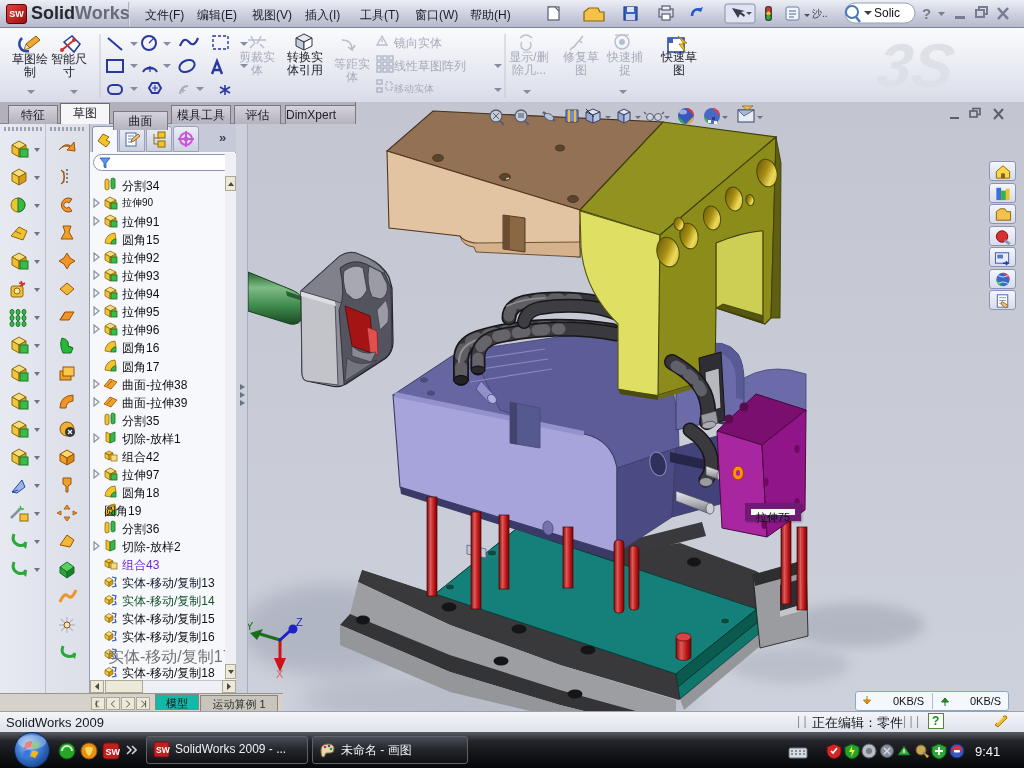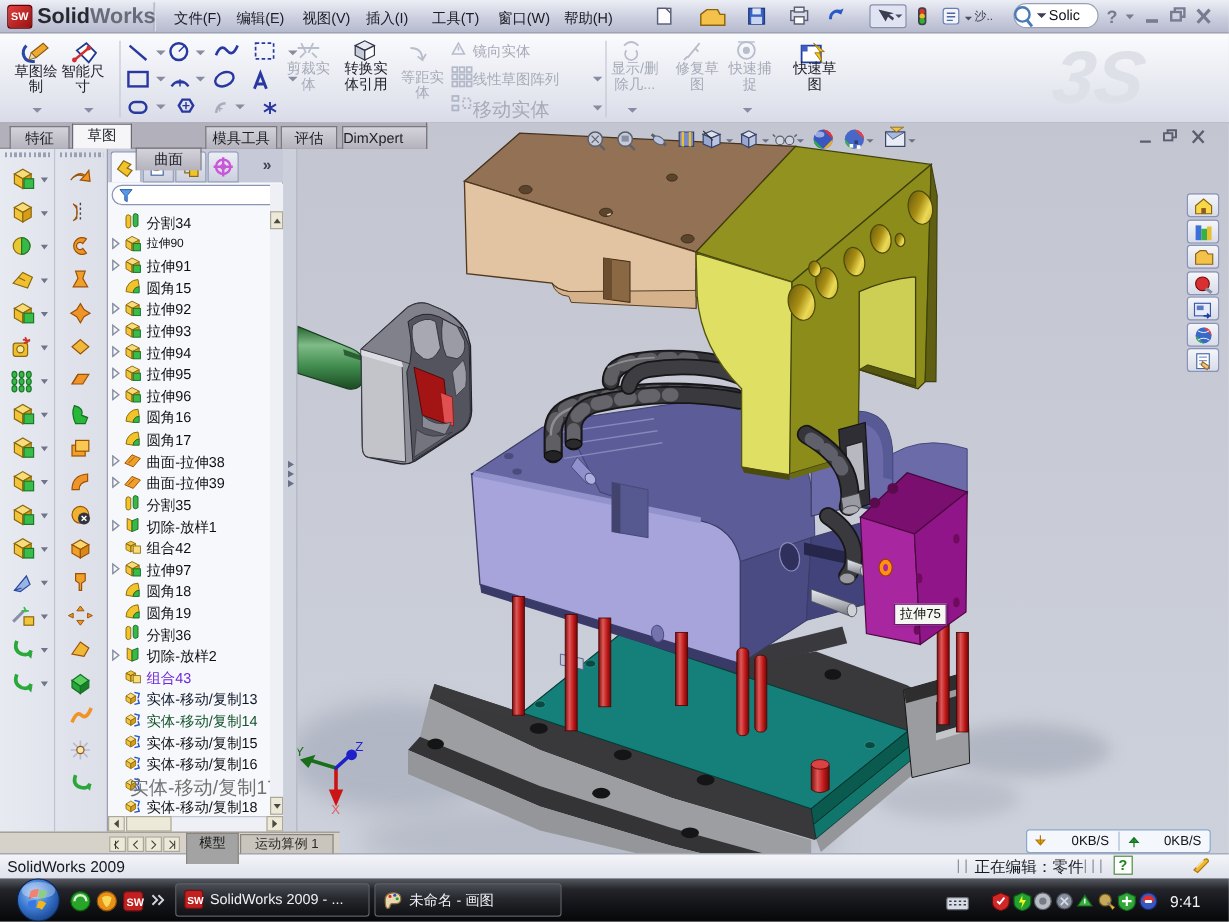--- a/index.html
+++ b/index.html
@@ -177,21 +177,21 @@
       <span style="white-space:nowrap">体引用</span>
     </div>
 <div class="tx" style="left:352px;top:56px;width:0;font-size:12px;color:#a7abb8;text-align:center;display:flex;justify-content:center">
       <span style="white-space:nowrap">等距实</span>
     </div>
 <div class="tx" style="left:352px;top:69px;width:0;font-size:12px;color:#a7abb8;text-align:center;display:flex;justify-content:center">
       <span style="white-space:nowrap">体</span>
     </div>
 <div class="tx" style="left:394px;top:35px;font-size:12px;color:#a7abb8">镜向实体</div>
 <div class="tx" style="left:394px;top:58px;font-size:12px;color:#a7abb8">线性草图阵列</div>
-<div class="tx" style="left:394px;top:82px;font-size:16px;color:#a7abb8">移动实体</div>
+<div class="tx" style="left:394px;top:82px;font-size:10px;color:#a7abb8">移动实体</div>
 <div class="tx" style="left:529px;top:49px;width:0;font-size:12px;color:#a7abb8;text-align:center;display:flex;justify-content:center">
       <span style="white-space:nowrap">显示/删</span>
     </div>
 <div class="tx" style="left:529px;top:62px;width:0;font-size:12px;color:#a7abb8;text-align:center;display:flex;justify-content:center">
       <span style="white-space:nowrap">除几...</span>
     </div>
 <div class="tx" style="left:581px;top:49px;width:0;font-size:12px;color:#a7abb8;text-align:center;display:flex;justify-content:center">
       <span style="white-space:nowrap">修复草</span>
     </div>
 <div class="tx" style="left:581px;top:62px;width:0;font-size:12px;color:#a7abb8;text-align:center;display:flex;justify-content:center">
@@ -205,21 +205,21 @@
     </div>
 <div class="tx" style="left:679px;top:49px;width:0;font-size:12px;color:#20222c;text-align:center;display:flex;justify-content:center">
       <span style="white-space:nowrap">快速草</span>
     </div>
 <div class="tx" style="left:679px;top:62px;width:0;font-size:12px;color:#20222c;text-align:center;display:flex;justify-content:center">
       <span style="white-space:nowrap">图</span>
     </div>
 <div class="abs" style="left:0;top:102px;width:356px;height:22px;background:#b2b0ba;border-bottom:1px solid #8a8892;border-right:1px solid #70707a;z-index:4"></div>
 <div class="abs" style="left:8px;top:103px;width:50px;background:linear-gradient(#d4d2da,#b4b2bc);border:1px solid #7a7880;border-bottom:none;height:19px;margin-top:2px;z-index:5;font-size:12px;color:#1c1e26;text-align:center;line-height:18px">特征</div>
 <div class="abs" style="left:60px;top:103px;width:50px;background:#f6f6f8;border:1px solid #6a6a72;border-bottom:none;height:21px;z-index:6;font-size:12px;color:#1c1e26;text-align:center;line-height:18px">草图</div>
-<div class="abs" style="left:113px;top:103px;width:55px;background:linear-gradient(#d4d2da,#b4b2bc);border:1px solid #7a7880;border-bottom:none;height:19px;margin-top:20px;z-index:5;font-size:12px;color:#1c1e26;text-align:center;line-height:18px">曲面</div>
+<div class="abs" style="left:113px;top:103px;width:55px;background:linear-gradient(#d4d2da,#b4b2bc);border:1px solid #7a7880;border-bottom:none;height:19px;margin-top:8px;z-index:5;font-size:12px;color:#1c1e26;text-align:center;line-height:18px">曲面</div>
 <div class="abs" style="left:171px;top:103px;width:60px;background:linear-gradient(#d4d2da,#b4b2bc);border:1px solid #7a7880;border-bottom:none;height:19px;margin-top:2px;z-index:5;font-size:12px;color:#1c1e26;text-align:center;line-height:18px">模具工具</div>
 <div class="abs" style="left:234px;top:103px;width:47px;background:linear-gradient(#d4d2da,#b4b2bc);border:1px solid #7a7880;border-bottom:none;height:19px;margin-top:2px;z-index:5;font-size:12px;color:#1c1e26;text-align:center;line-height:18px">评估</div>
 <div class="abs" style="left:285px;top:103px;width:71px;background:linear-gradient(#d4d2da,#b4b2bc);border:1px solid #7a7880;border-bottom:none;height:19px;margin-top:2px;z-index:5;font-size:12px;color:#1c1e26;text-align:left;line-height:18px">DimXpert</div>
 
 <svg class="abs" style="left:946px;top:106px;z-index:5" width="76" height="16" viewBox="0 0 76 16">
  <g stroke="#5a5e6e" stroke-width="2" fill="none">
   <path d="M4 12h9"></path>
   <rect x="24" y="5" width="7" height="6" stroke-width="1.6"></rect>
         <path d="M27 5v-2.5h7v6h-3" stroke-width="1.6"></path>
   <path d="M48 3l9 10M57 3l-9 10"></path>
@@ -602,21 +602,21 @@
     <div class="tx" style="left:122px;top:467px;font-size:12px;color:#101014">拉伸97</div>
 <svg class="abs" style="left:103px;top:483.8500000000002px" width="15" height="15" viewBox="0 0 15 15">
       <path d="M2 12 a10 10 0 0 1 10-10 l1 6 a5 5 0 0 0-5 5z" fill="#f2c42a" stroke="#8a6a10" stroke-width=".8"></path>
       <path d="M8 13 a5 5 0 0 1 5-5 l0 5z" fill="#38b848" stroke="#187028" stroke-width=".8"></path>
     </svg>
     <div class="tx" style="left:122px;top:485px;font-size:12px;color:#101014">圆角18</div>
 <svg class="abs" style="left:103px;top:501.9000000000002px" width="15" height="15" viewBox="0 0 15 15">
       <path d="M2 12 a10 10 0 0 1 10-10 l1 6 a5 5 0 0 0-5 5z" fill="#f2c42a" stroke="#8a6a10" stroke-width=".8"></path>
       <path d="M8 13 a5 5 0 0 1 5-5 l0 5z" fill="#38b848" stroke="#187028" stroke-width=".8"></path>
     </svg>
-    <div class="tx" style="left:122px;top:503px;font-size:12px;color:#101014">圆角19</div>
+    <div class="tx" style="left:104px;top:503px;font-size:12px;color:#101014">圆角19</div>
 <svg class="abs" style="left:103px;top:519.9500000000002px" width="15" height="15" viewBox="0 0 15 15">
       <path d="M2 4 q0-2 2-2 l2 1 v9 l-2 1 q-2 0-2-2z" fill="#f2c42a" stroke="#8a6a10" stroke-width=".8"></path>
       <path d="M8 3 q0-2 2-2 l2 1 v9 l-2 1 q-2 0-2-2z" fill="#38b848" stroke="#187028" stroke-width=".8"></path>
     </svg>
     <div class="tx" style="left:122px;top:521px;font-size:12px;color:#101014">分割36</div>
 <svg class="abs" style="left:92px;top:541px" width="8" height="10">
       <path d="M2 1l5 4-5 4z" fill="none" stroke="#8890a4" stroke-width="1.2"></path>
     </svg>
 <svg class="abs" style="left:103px;top:538.0000000000001px" width="15" height="15" viewBox="0 0 15 15">
       <path d="M3 2 l4 2 v9 l-4-2z" fill="#f2c42a" stroke="#8a6a10" stroke-width=".8"></path>
@@ -961,21 +961,21 @@
         </g>
  <path d="M722 116l3 3 3-3z" fill="#6a7084"></path>
  <g>
           <rect x="738" y="110" width="16" height="12" fill="#e8ecf4" stroke="#3a4468"></rect>
           <path d="M738 110l6 6 10-6z" fill="#a8b8d8" stroke="#3a4468" stroke-width=".7"></path>
           <path d="M742 106l5 4 6-4z" fill="#f0c040" stroke="#8a6410" stroke-width=".7"></path>
         </g>
  <path d="M757 116l3 3 3-3z" fill="#6a7084"></path>
 </g>
 </svg>
-<div class="abs" style="left:745px;top:503px;width:44px;height:18px;background:#f6f6f2;border:1px solid #701a75;font-size:11px;color:#101010;text-align:center;line-height:16px;box-shadow:1px 1px 2px rgba(0,0,0,.35)">拉伸75</div>
+<div class="abs" style="left:745px;top:503px;width:56px;height:18px;background:#f6f6f2;border:6px solid #701a75;font-size:11px;color:#101010;text-align:center;line-height:16px;box-shadow:1px 1px 2px rgba(0,0,0,.35)">拉伸75</div>
 <div class="abs" style="left:989px;top:161px;width:27px;height:20px;background:linear-gradient(#f4f6fa,#d8dce8);border:1px solid #8a94b8;border-radius:3px"></div>
 <svg class="abs" style="left:993px;top:162px" width="20" height="19" viewBox="0 0 20 20">
       <path d="M3 10l7-6 7 6v7H3z" fill="#f8d848" stroke="#8a6410"></path>
       <rect x="8" y="12" width="4" height="5" fill="#8a5a20"></rect>
     </svg>
 <div class="abs" style="left:989px;top:182.5px;width:27px;height:20px;background:linear-gradient(#f4f6fa,#d8dce8);border:1px solid #8a94b8;border-radius:3px"></div>
 <svg class="abs" style="left:993px;top:183.5px" width="20" height="19" viewBox="0 0 20 20">
       <rect x="3" y="4" width="5" height="13" fill="#3a70d8"></rect>
       <rect x="8" y="7" width="5" height="10" fill="#38b048"></rect>
       <rect x="13" y="5" width="4" height="12" fill="#e8c030"></rect>
@@ -1018,21 +1018,21 @@
     </svg>
 <svg class="abs" style="left:107px;top:698px" width="12" height="12" viewBox="0 0 12 14">
       <path d="M8 3L4 7l4 4" stroke="#3a3a34" fill="none"></path>
     </svg>
 <svg class="abs" style="left:122px;top:698px" width="12" height="12" viewBox="0 0 12 14">
       <path d="M4 3l4 4-4 4" stroke="#3a3a34" fill="none"></path>
     </svg>
 <svg class="abs" style="left:137px;top:698px" width="12" height="12" viewBox="0 0 12 14">
       <path d="M4 3l4 4-4 4M9 3v8" stroke="#3a3a34" fill="none"></path>
     </svg>
-<div class="abs" style="left:155px;top:694px;width:44px;height:26px;background:#a3a3a3;border:1px solid #8a867e;border-bottom:none;font-size:11px;color:#14140f;text-align:center;line-height:17px;z-index:2">模型</div>
+<div class="abs" style="left:155px;top:694px;width:44px;height:16px;background:#14b8a6;border:1px solid #8a867e;border-bottom:none;font-size:11px;color:#14140f;text-align:center;line-height:17px;z-index:2">模型</div>
 <div class="abs" style="left:200px;top:695px;width:78px;height:17px;background:#c9c5bd;border:1px solid #8a867e;border-bottom:none;font-size:11px;color:#2a2a24;text-align:center;line-height:16px">运动算例 1</div>
 
 <div class="abs" style="left:855px;top:691px;width:154px;height:20px;background:#f4f8fd;border:1px solid #8aa8cc;border-radius:3px"></div>
 <div class="abs" style="left:932px;top:693px;width:1px;height:16px;background:#a8bcd4"></div>
 <svg class="abs" style="left:860px;top:694px" width="14" height="14">
       <path d="M7 2v7M3.5 6L7 10l3.5-4z" fill="#f0a818" stroke="#b87808" stroke-width="1"></path>
     </svg>
 <div class="tx" style="left:893px;top:695px;font-size:11px;color:#101018">0KB/S</div>
 <svg class="abs" style="left:938px;top:694px" width="14" height="14">
       <path d="M7 12V5M3.5 8L7 4l3.5 4z" fill="#28a830" stroke="#187020" stroke-width="1"></path>

